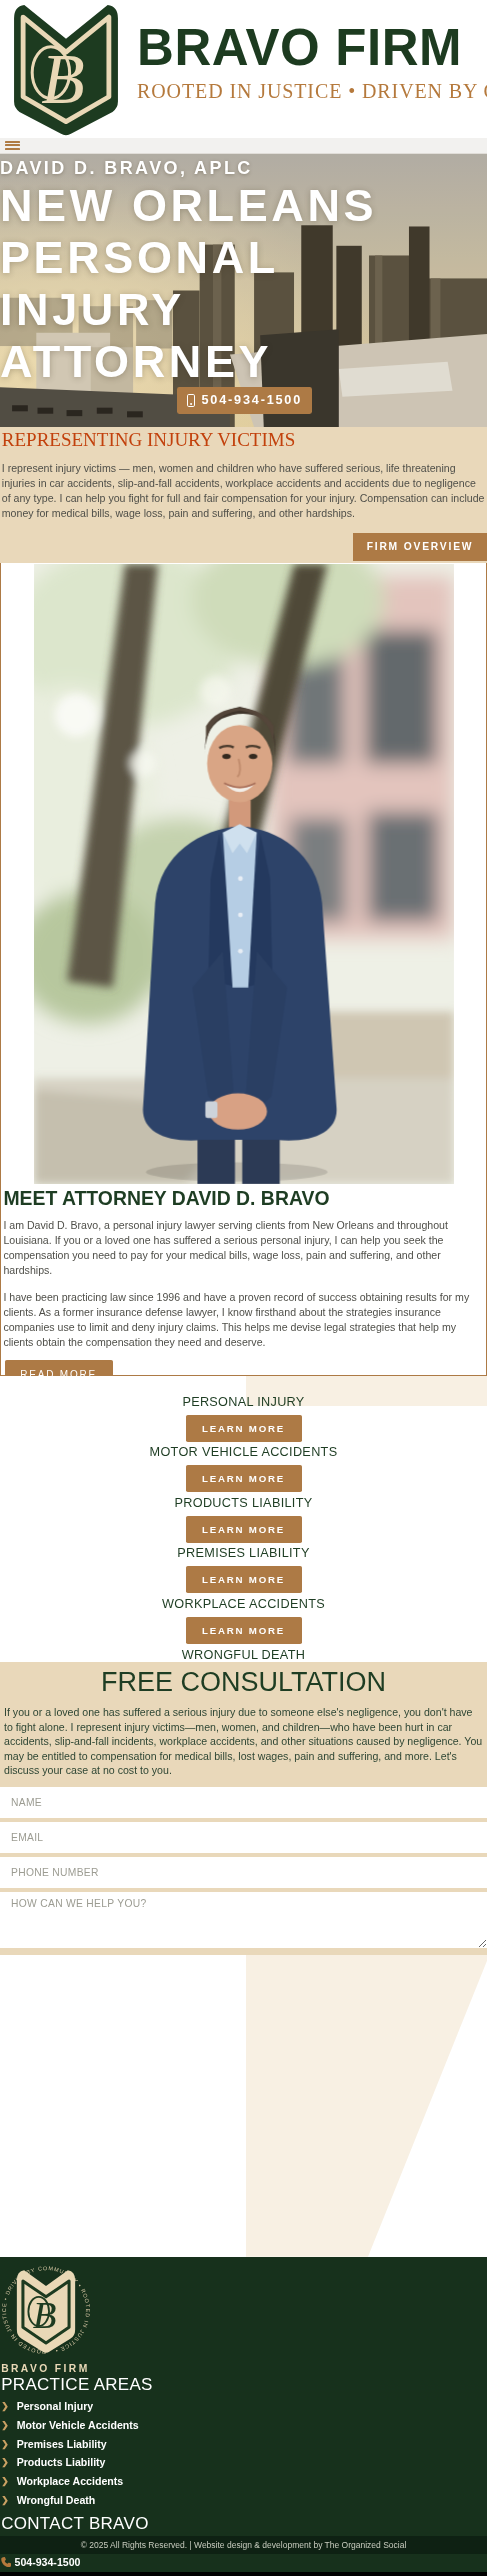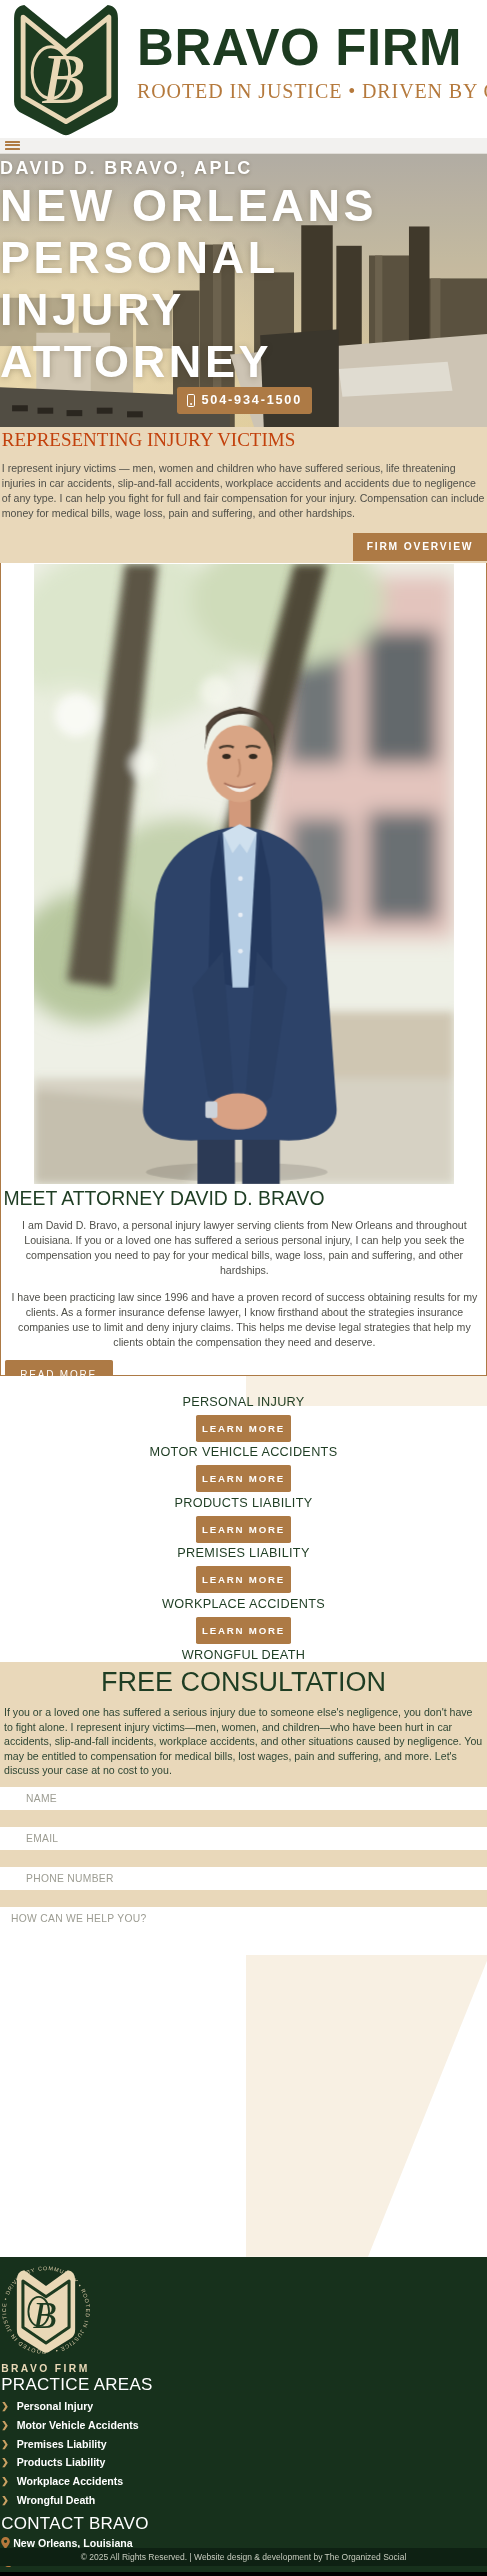--- a/index.html
+++ b/index.html
@@ -33,38 +33,38 @@
   
   .intro { position:relative; height:136px; background:#e9d8ba; padding:2.4px 2.4px 0 1.8px; }
   .intro h2 { font-size:19px; font-weight:500; color:#c2410c; letter-spacing:0;font-family:Liberation Serif, serif; }
   .intro p { margin-top:10px; width:483px; font-size:10.6px; line-height:15px; color:#4f4f49; }
   .btn-firm { position:absolute; right:0; top:106px; width:134px; height:28px; background:#ad7a45; border:none; color:#fff; font-family:"Liberation Sans",sans-serif; font-size:10.3px; font-weight:bold; letter-spacing:1.8px; cursor:pointer; }
 
   
   .content-box { background:#fff; border-left:1.2px solid #ad7a45; border-right:1.2px solid #ad7a45; border-bottom:1.2px solid #ad7a45; padding-top:1.2px; height:813px; position:relative; }
   .attorney-photo { display:block; margin-left:33px; }
   .about-text { padding:0 2.4px; }
-  .about-text h2 { margin-top:3.6px; font-size:19.4px; font-weight:400; color:#1e3d23; }
-  .about-text p { margin-top:7.9px; width:482px; font-size:10.6px; line-height:15px; color:#4f4f49;text-align:center; }
+  .about-text h2 { margin-top:3.6px; font-size:19.4px; font-weight:700; color:#1e3d23; }
+  .about-text p { margin-top:7.9px; width:482px; font-size:10.6px; line-height:15px; color:#4f4f49; }
   .about-text p + p { margin-top:12px; }
   .btn-read { display:block; margin:9.7px 0 0 1.2px; width:108px; height:28px; background:#ad7a45; border:none; border-radius:1.8px; color:#fff; font-family:"Liberation Sans",sans-serif; font-size:10px; font-weight:normal; letter-spacing:1.8px; cursor:pointer; }
 
   
   .practice { position:relative; height:286px; background:#fff; padding-top:19px; }
   .corner-cream { position:absolute; top:0; right:0; width:241px; height:30px; background:#f8f0e3; }
   .pa-item { position:relative; text-align:center; }
   .pa-title { font-size:12.7px; font-weight:500; color:#1e3d23; letter-spacing:0.3px; }
-  .btn-learn { display:block; margin:6px auto 3.6px auto; width:95px; height:27px; background:#ad7a45; border:none; border-radius:1.8px; color:#fff; font-family:"Liberation Sans",sans-serif; font-size:9.7px; font-weight:bold; letter-spacing:1.8px; cursor:pointer; }
+  .btn-learn { display:block; margin:6px auto 3.6px auto; width:116px; height:27px; background:#ad7a45; border:none; border-radius:1.8px; color:#fff; font-family:"Liberation Sans",sans-serif; font-size:9.7px; font-weight:bold; letter-spacing:1.8px; cursor:pointer; }
 
   
   .consult { background:#e9d8ba; height:293px; padding-top:5.4px; position:relative; }
   .consult h2 { text-align:center; font-size:27px; font-weight:500; color:#1e3d23; }
   .consult .lead { margin:7.3px auto 0 auto; width:479px; font-size:10.6px; line-height:14.5px; color:#2e4634; }
   .consult form { margin-top:9px; }
-  .consult input { display:block; width:487px; height:23px; border:none; background:#fff; margin-bottom:17px; padding:0 26px; font-family:"Liberation Sans",sans-serif; font-size:10.3px; color:#444; }
+  .consult input { display:block; width:487px; height:31px; border:none; background:#fff; margin-bottom:4px; padding:0 11px; font-family:"Liberation Sans",sans-serif; font-size:10.3px; color:#444; }
   .consult textarea { display:block; width:487px; height:56px; border:none; background:#fff; padding:6px 11px; font-family:"Liberation Sans",sans-serif; font-size:10.3px; color:#444; resize:vertical; }
   .consult input::placeholder, .consult textarea::placeholder { color:#9c9c92; letter-spacing:0.3px; }
   .btn-send { display:block; margin-top:6.7px; width:59px; height:23.6px; background:#1d3b20; border:none; border-radius:2.4px; color:#fff; font-family:"Liberation Sans",sans-serif; font-size:10px; font-weight:bold; letter-spacing:1.2px; cursor:pointer;padding-left:40px; }
 
   
   .deco-band { position:relative; height:302px; background:#fff; }
   .deco-shape { position:absolute; inset:0; background:#f8f0e3; clip-path:polygon(246px 0, 487px 0, 487px 6px, 368px 302px, 246px 302px); }
 
   
   .site-footer { position:relative; height:319px; background:#17311c; color:#fff; }
@@ -72,21 +72,21 @@
   .f-content { padding:106px 0 0 1.2px; }
   .f-brand { font-size:10.3px; font-weight:bold; letter-spacing:2.4px; color:#e9d8b6; }
   .f-heading { margin-top:1.8px; font-size:17px; font-weight:400; color:#ffffff; letter-spacing:0.3px; }
   .f-links { list-style:none; margin-top:4.8px; }
   .f-links li { display:flex; align-items:center; gap:7.9px; margin-bottom:6.7px; font-size:10.6px; font-weight:bold; color:#fff; cursor:pointer; }
   .chev { color:#c9a063; font-size:9px; font-weight:bold; }
   .f-contact-heading { margin-top:7.9px; }
   .f-rows { margin-top:3.6px; }
   .f-row { display:flex; align-items:center; gap:3px; margin-bottom:6.7px; font-size:10.6px; font-weight:bold; color:#fff; }
   .f-row svg { flex:none; }
-  .copy-bar { position:absolute; left:0; right:0; bottom:10px; height:17.5px; background:#0e2113; display:flex; align-items:center; justify-content:center; }
+  .copy-bar { position:absolute; left:0; right:0; bottom:22px; height:17.5px; background:#0e2113; display:flex; align-items:center; justify-content:center; }
   .copy-bar span { font-size:8.5px; color:#c8ccbf; }
   .black-strip { position:absolute; left:0; right:0; bottom:0; height:4.2px; background:#000; }
 </style>
 </head>
 <body>
 
 <div class="page">
 
   <header class="site-header">
     <svg class="logo-svg" width="122" height="136" viewBox="0 0 202 224">

